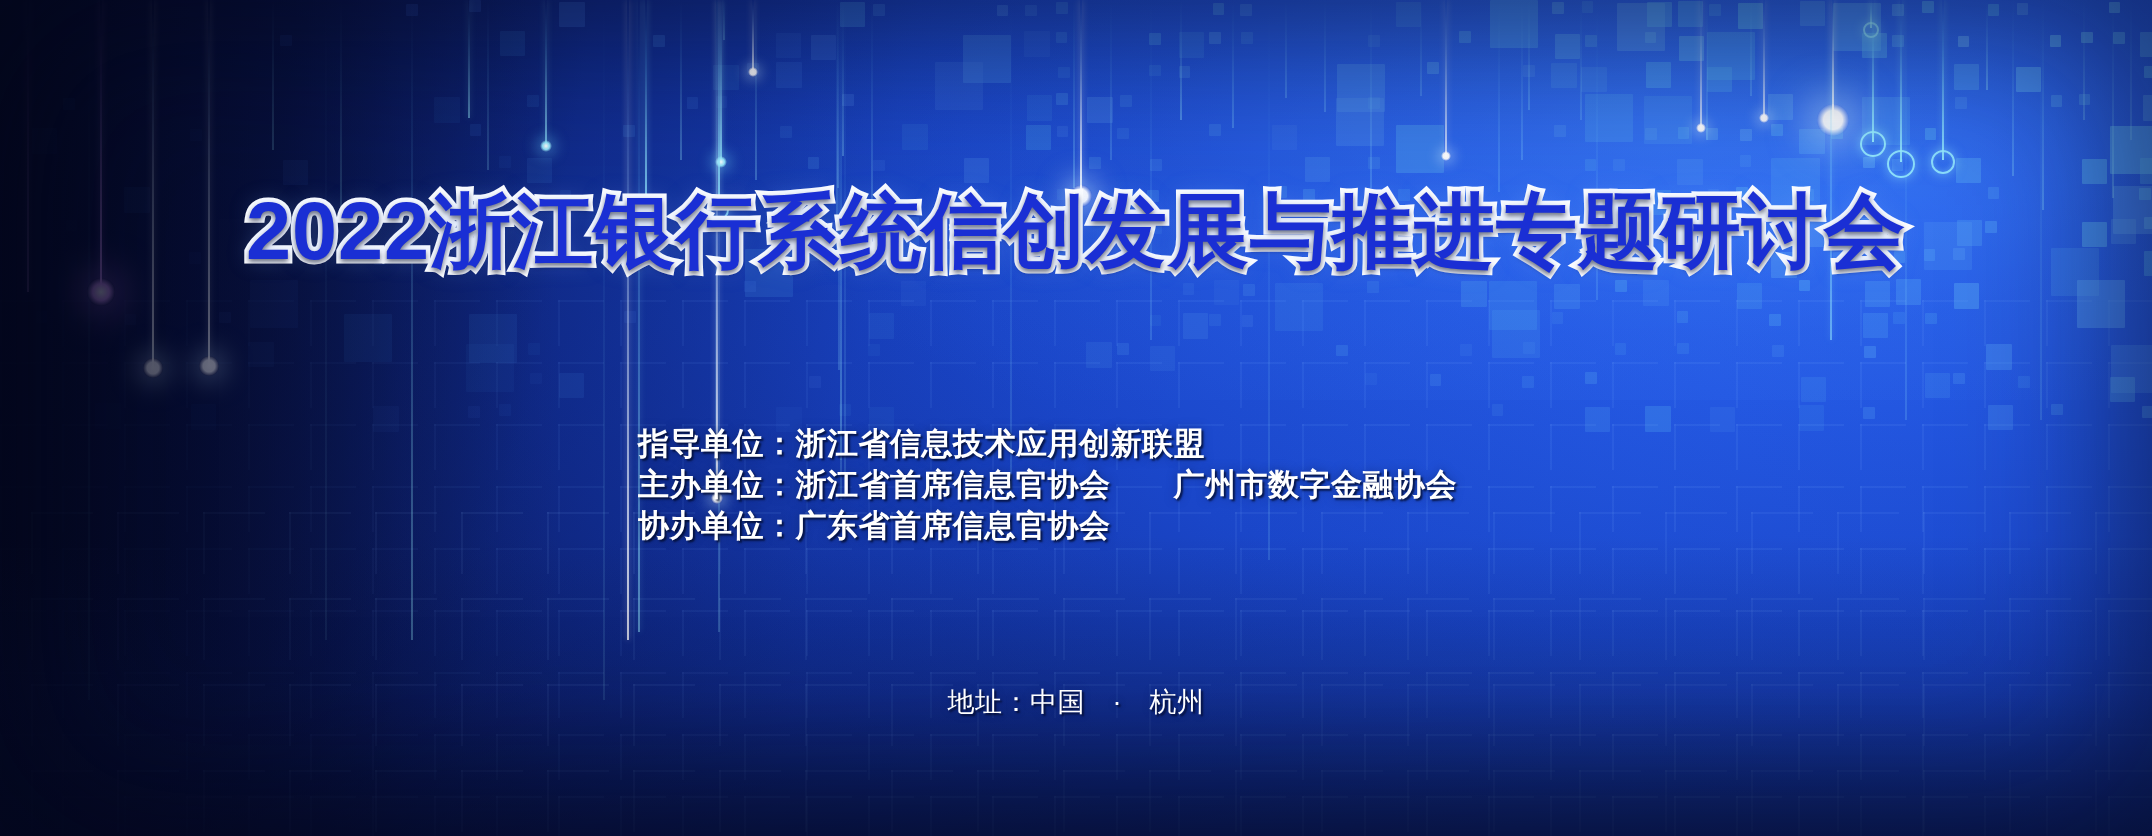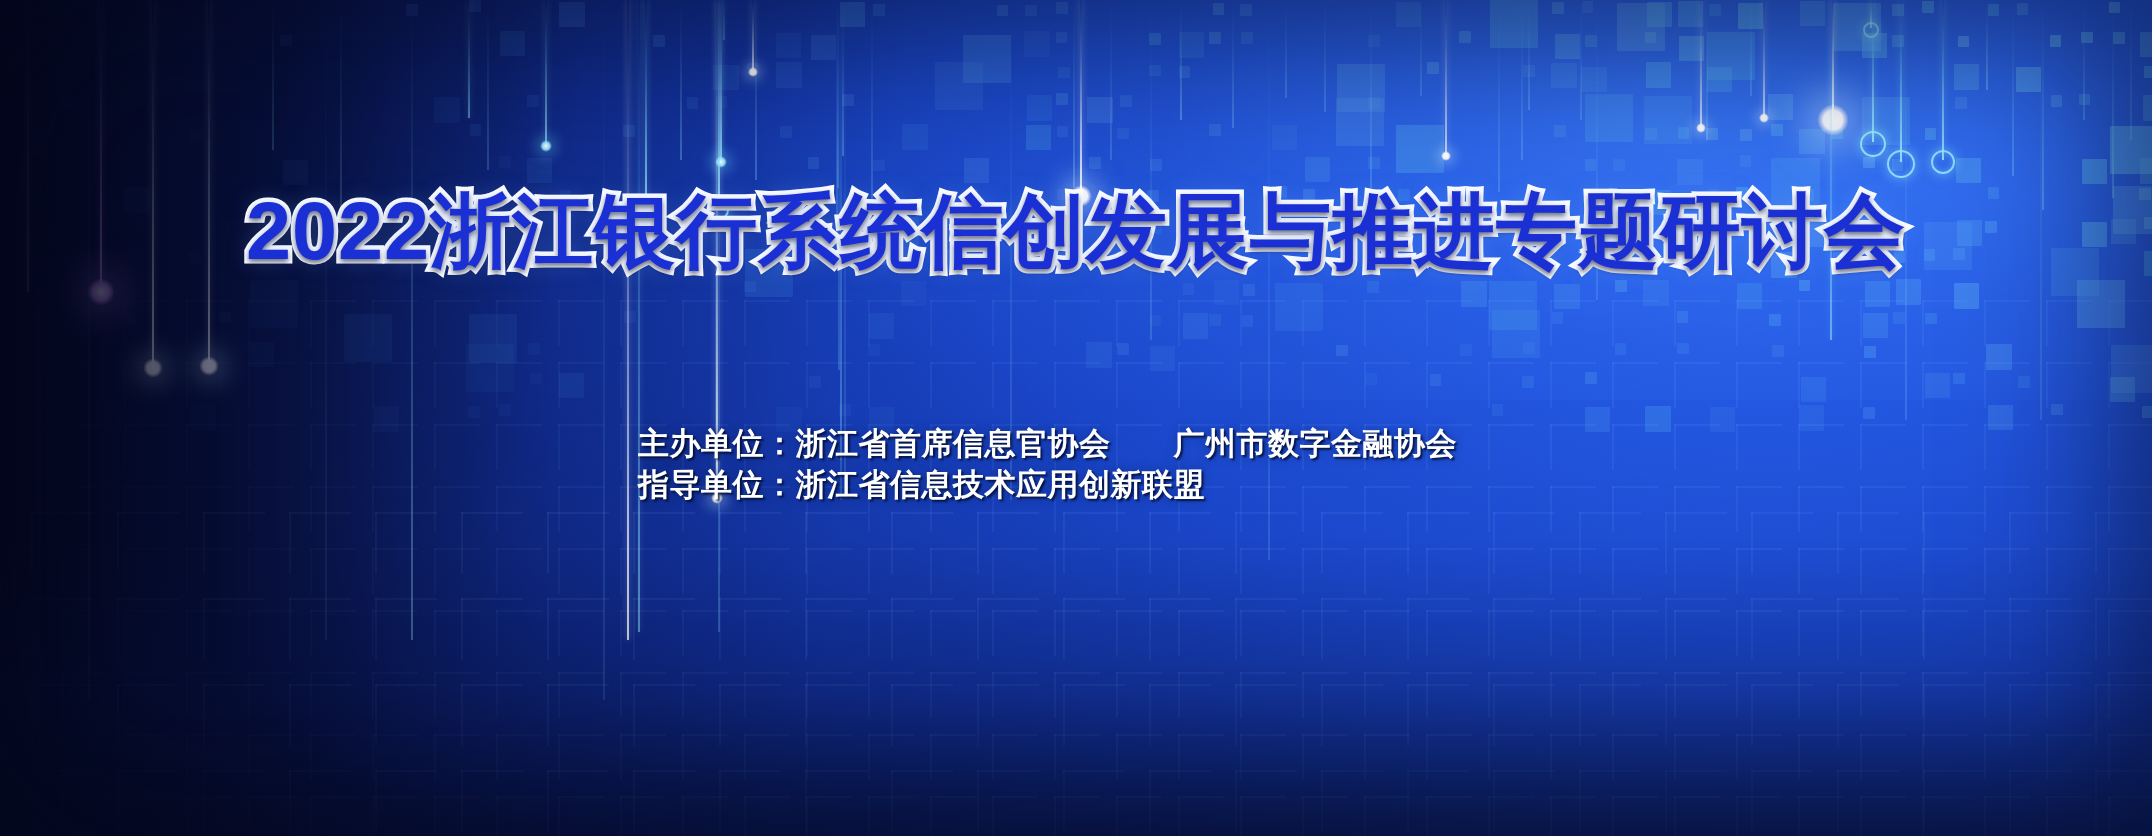--- a/index.html
+++ b/index.html
@@ -646,20 +646,22 @@
     </div>
   <div class="bg-leftdark"></div>
   <div class="bg-botdark"></div>
   <div class="bg-vig"></div>
 
   <div id="title-wrap">
     <span id="title">2022浙江银行系统信创发展与推进专题研讨会</span>
   </div>
 
   <div id="orgs">
+    <div class="line">指导单位：浙江省信息技术应用创新联盟</div>
     <div class="line">主办单位：浙江省首席信息官协会　　广州市数字金融协会</div>
-    <div class="line">指导单位：浙江省信息技术应用创新联盟</div>
+    <div class="line">协办单位：广东省首席信息官协会</div>
   </div>
 
   <div id="venue">
+    <div class="line">地址：中国　·　杭州</div>
   </div>
 
 </div>
 
 </body></html>

